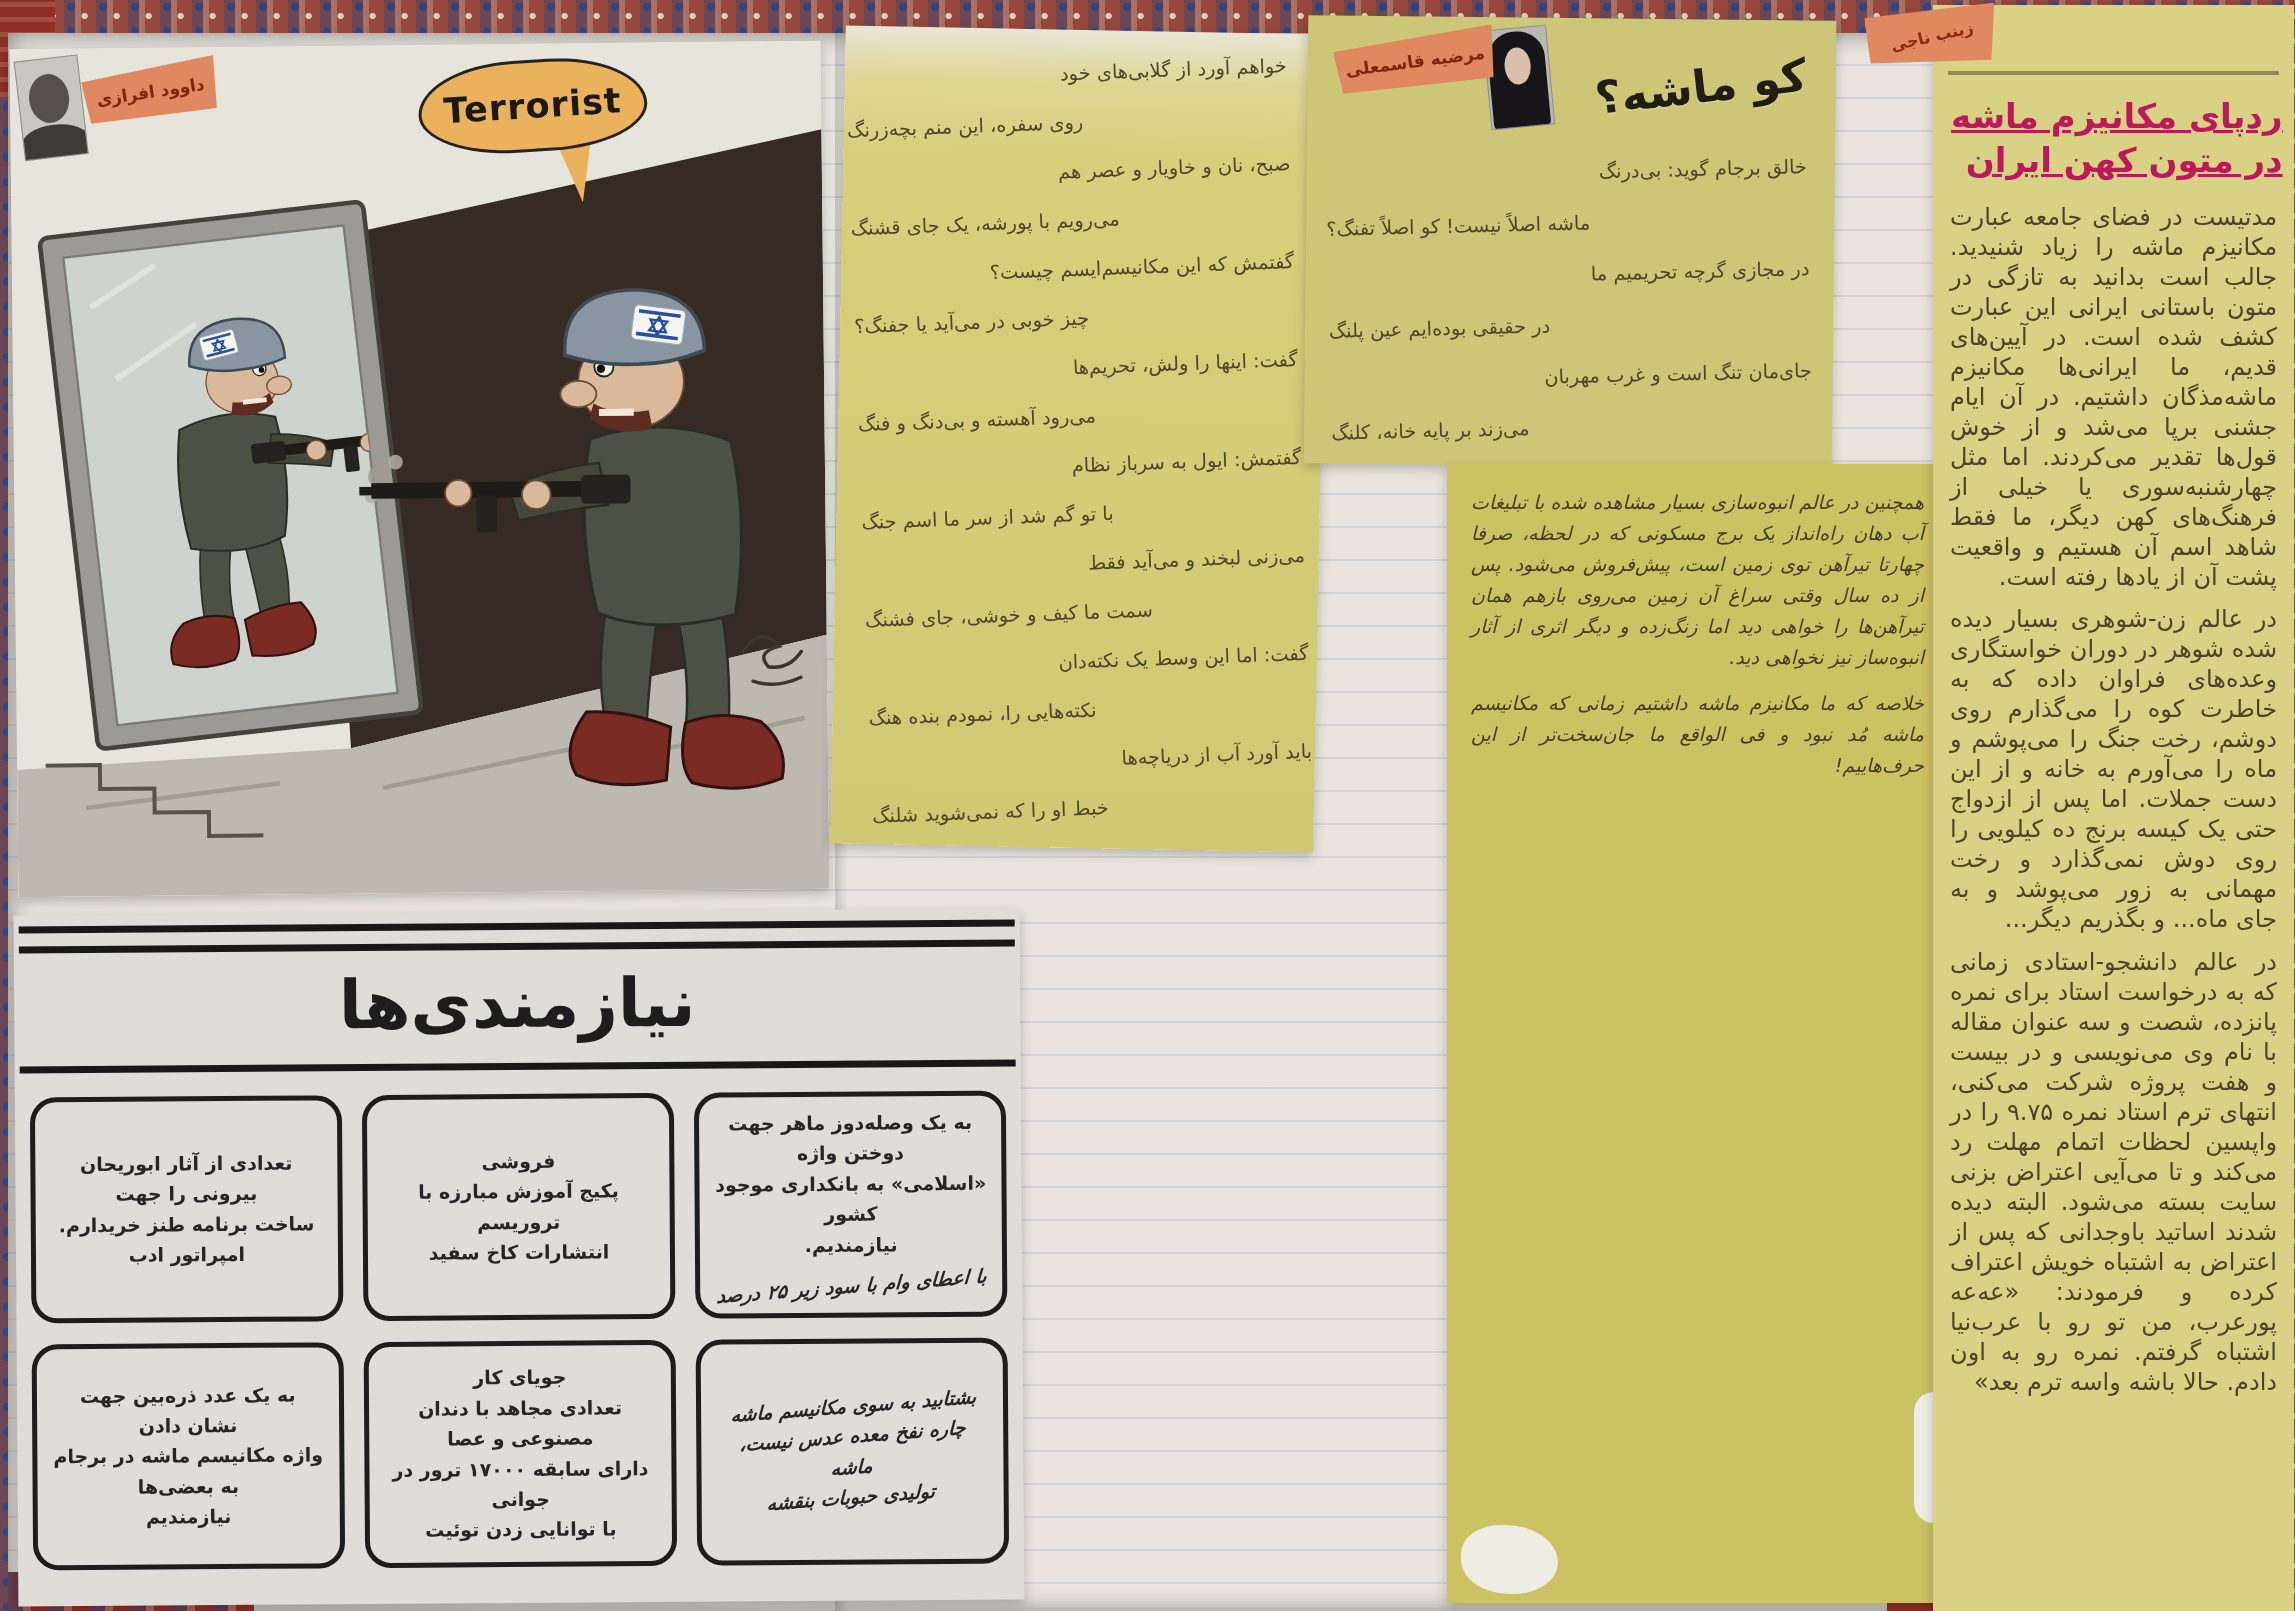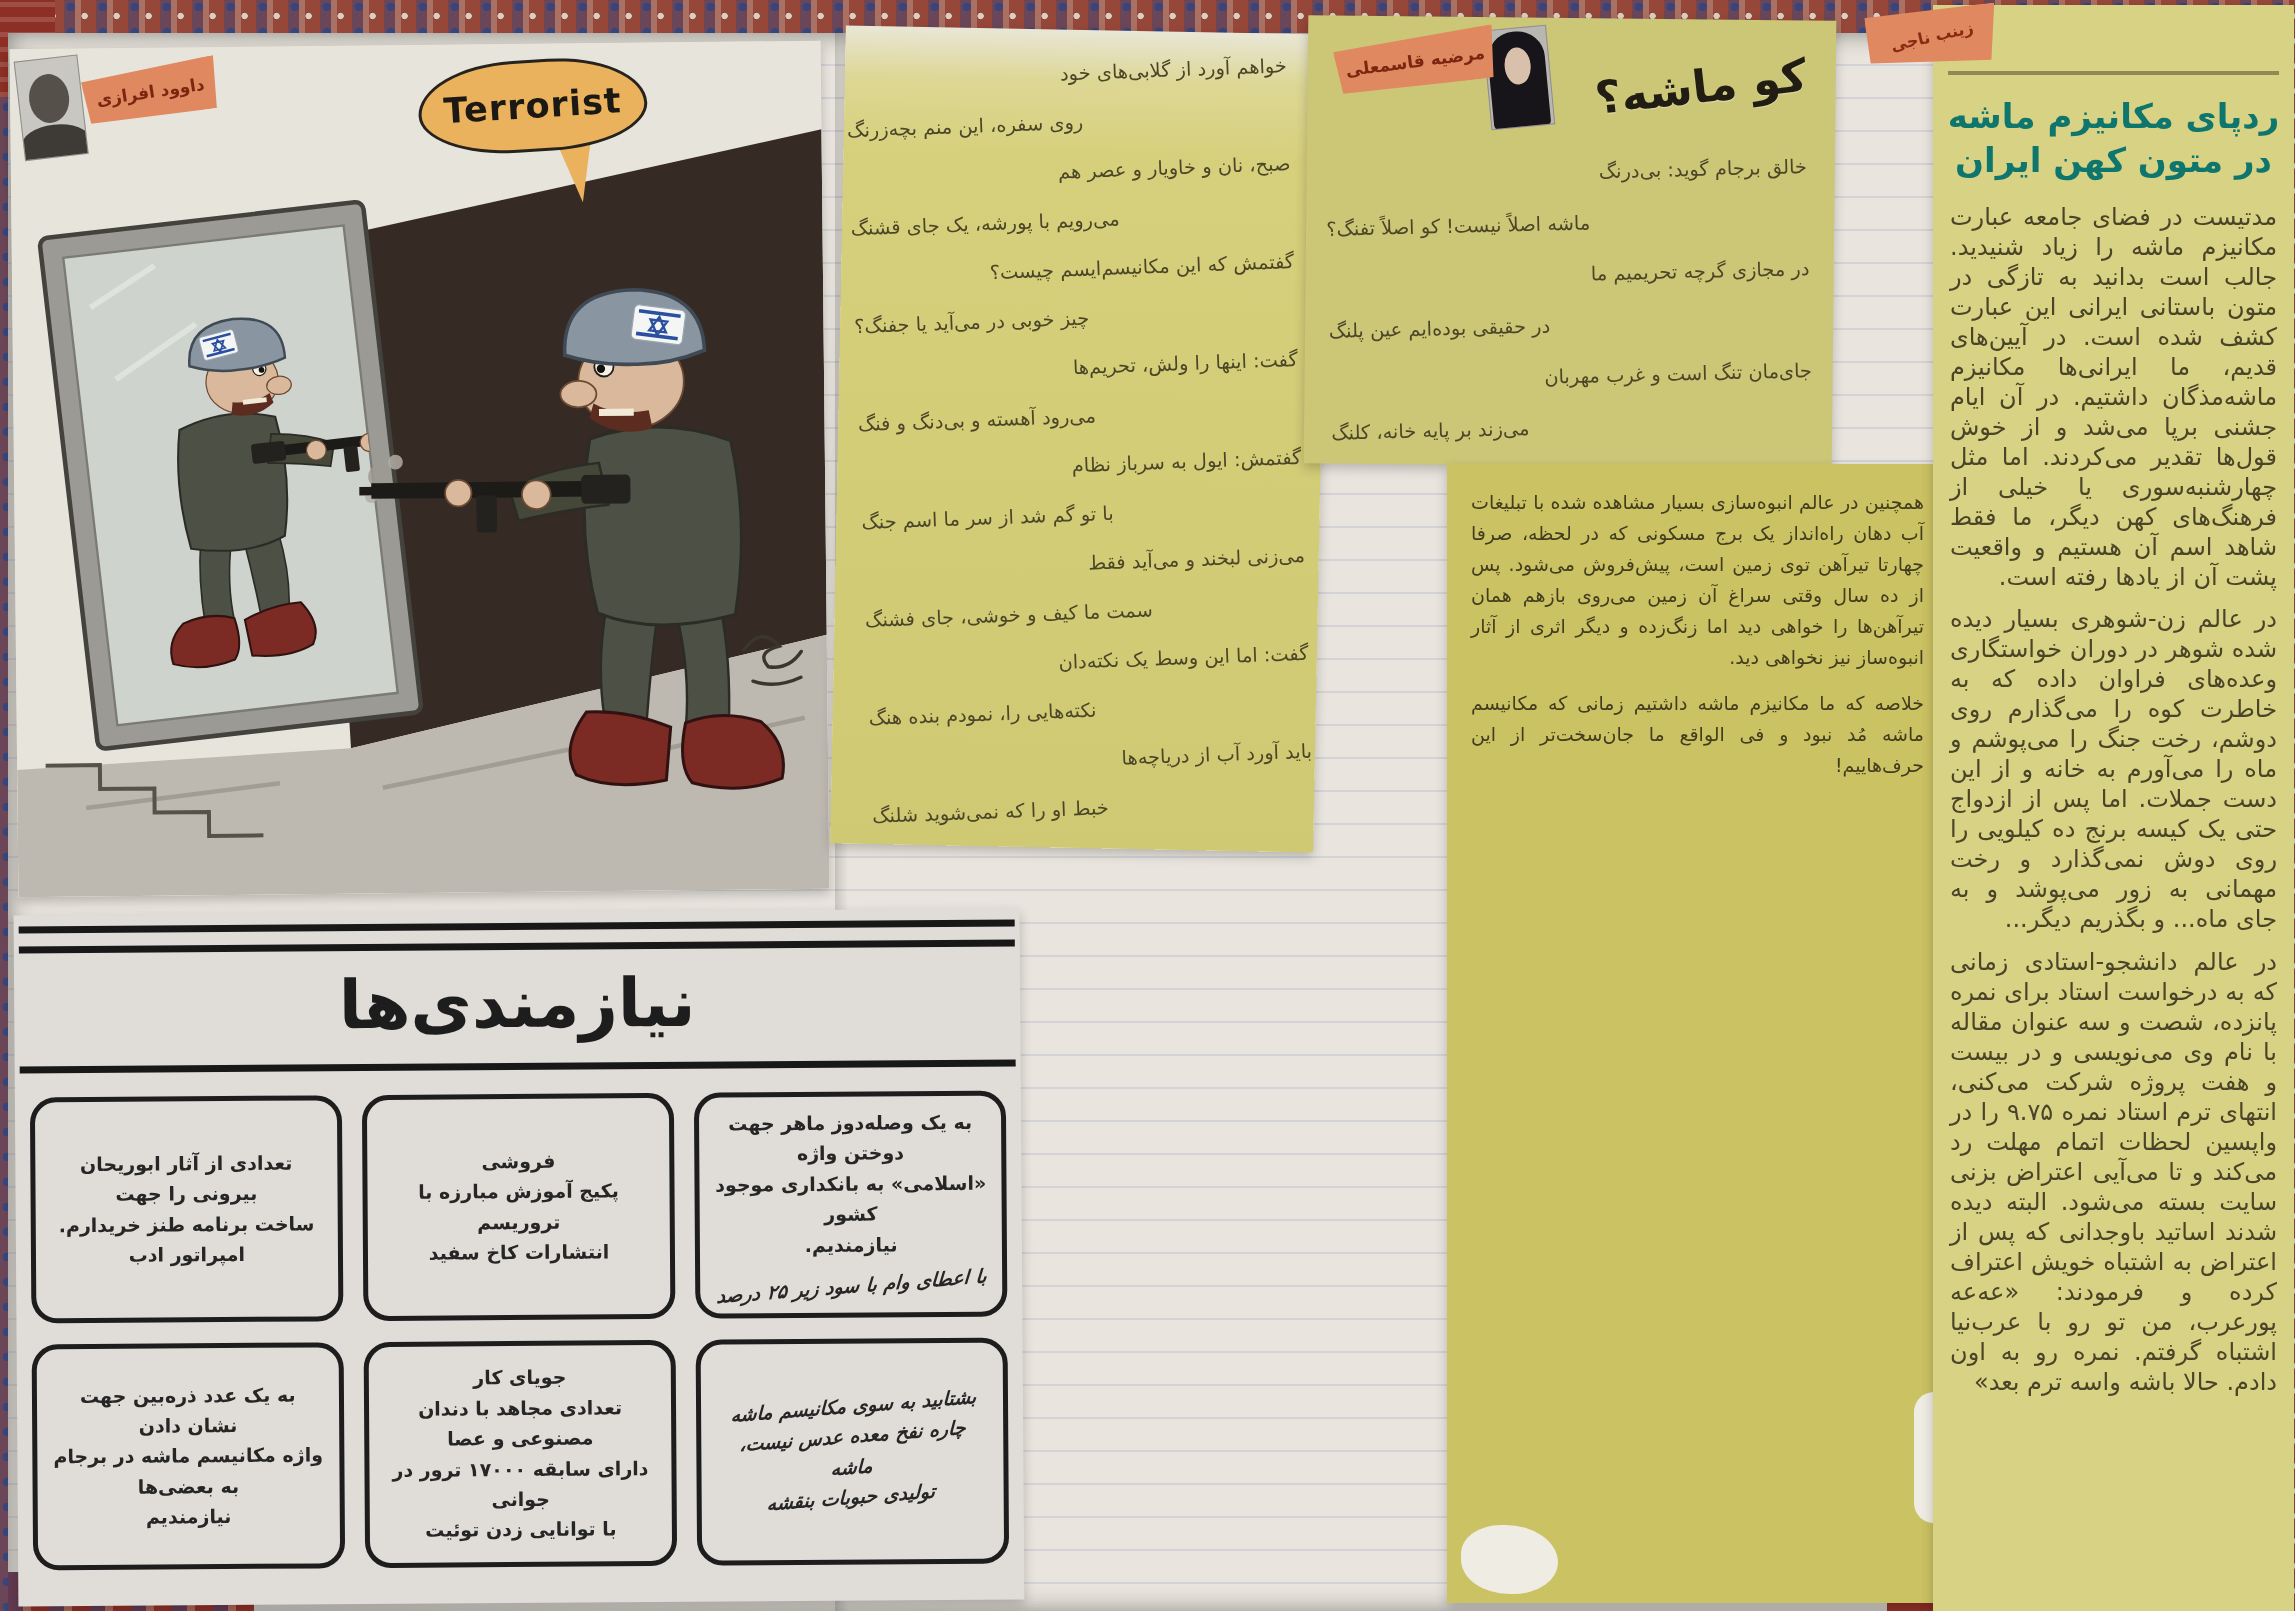--- a/index.html
+++ b/index.html
@@ -64,35 +64,35 @@
   
   .masheh-clip{left:1306px;top:18px;width:528px;height:448px;background:#ccc677;transform:rotate(0.6deg);}
   .m-title{position:absolute;right:28.6px;top:41px;font-size:45px;font-weight:900;color:#211d12;
     transform:rotate(-7deg);text-shadow:0 1.1px 1.1px rgba(255,255,255,.35);}
   .badge-masheh{left:27px;top:10.3px;}
   .m-lines{position:absolute;inset:143px 23px 11.4px 23px;transform:rotate(-2deg);}
   .m-lines .pl{height:51px;font-size:19.4px;color:#4c4628;white-space:nowrap;text-align:right;padding-left:69px;}
   .m-lines .pl.alt{text-align:left;padding-right:69px;padding-left:0;}
 
   
-  .prose-clip{left:1447px;top:464px;width:501px;height:1139px;background:#cbc263;padding:0;}
+  .prose-clip{left:1447px;top:464px;width:501px;height:1139px;background:#cbc263;padding:0;font-style:italic;}
   .prose-body{position:absolute;inset:23px 24px 19.4px 24px;font-size:19px;line-height:31px;color:#433d20;
     text-align:justify;}
   .prose-body .para{margin-bottom:15px;}
   .blob{position:absolute;background:#efece4;border-radius:45% 60% 50% 55%;}
   .blob1{left:13.7px;bottom:9px;width:97px;height:69px;}
   .blob2{right:-5.7px;bottom:80px;width:40px;height:131px;border-radius:23px;}
 
   
   .right-col{left:1933px;top:4.6px;width:361px;height:1606px;background:#d8d284;}
   .col-tab{position:absolute;left:-67px;top:3.4px;width:131px;height:57px;background:#e0885f;transform:rotate(-5deg);
     clip-path:polygon(0 8%,100% 0,94% 100%,2% 88%);display:flex;align-items:center;justify-content:center;}
   .col-tab span{color:#8a2a12;font-size:16px;font-weight:bold;transform:rotate(-8deg);}
   .col-rule{height:4px;background:#8f8a55;margin:66px 15px 19.4px 15px;}
-  .col-title{font-size:34px;font-weight:900;color:#0f766e;text-align:center;line-height:1.3;margin:0 11.4px 19.4px 11.4px;}
+  .col-title{font-size:34px;font-weight:900;color:#be185d;line-height:1.3;margin:0 11.4px 19.4px 11.4px;text-decoration:underline;}
   .col-body{margin:0 17px;font-size:24px;line-height:30px;color:#4a4428;text-align:justify;}
   .col-body .para{margin-bottom:12.6px;}
 
   
   .classifieds{left:16px;top:912px;width:1006px;height:691px;background:#e0ddd8;transform:rotate(-0.4deg);}
   .cl-topline{height:6.3px;background:#181818;margin:11.4px 4.6px 0 4.6px;}
   .cl-band{margin:13.7px 4.6px 0 4.6px;border-top:7.4px solid #181818;border-bottom:7.4px solid #181818;
     padding:15px 0 19.4px 0;text-align:center;}
   .cl-title{font-size:67px;font-weight:900;color:#1d1d1d;}
   .cl-grid{position:relative;display:grid;grid-template-columns:repeat(3,1fr);grid-auto-rows:1fr;

